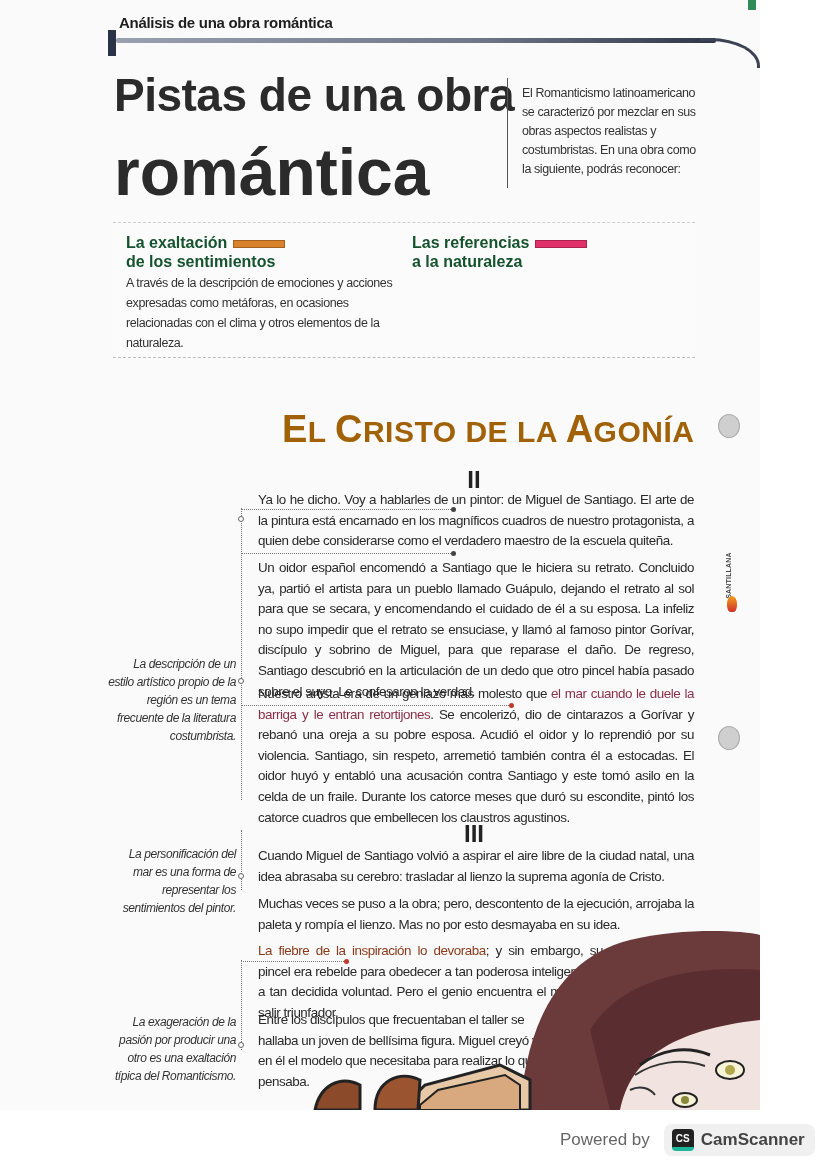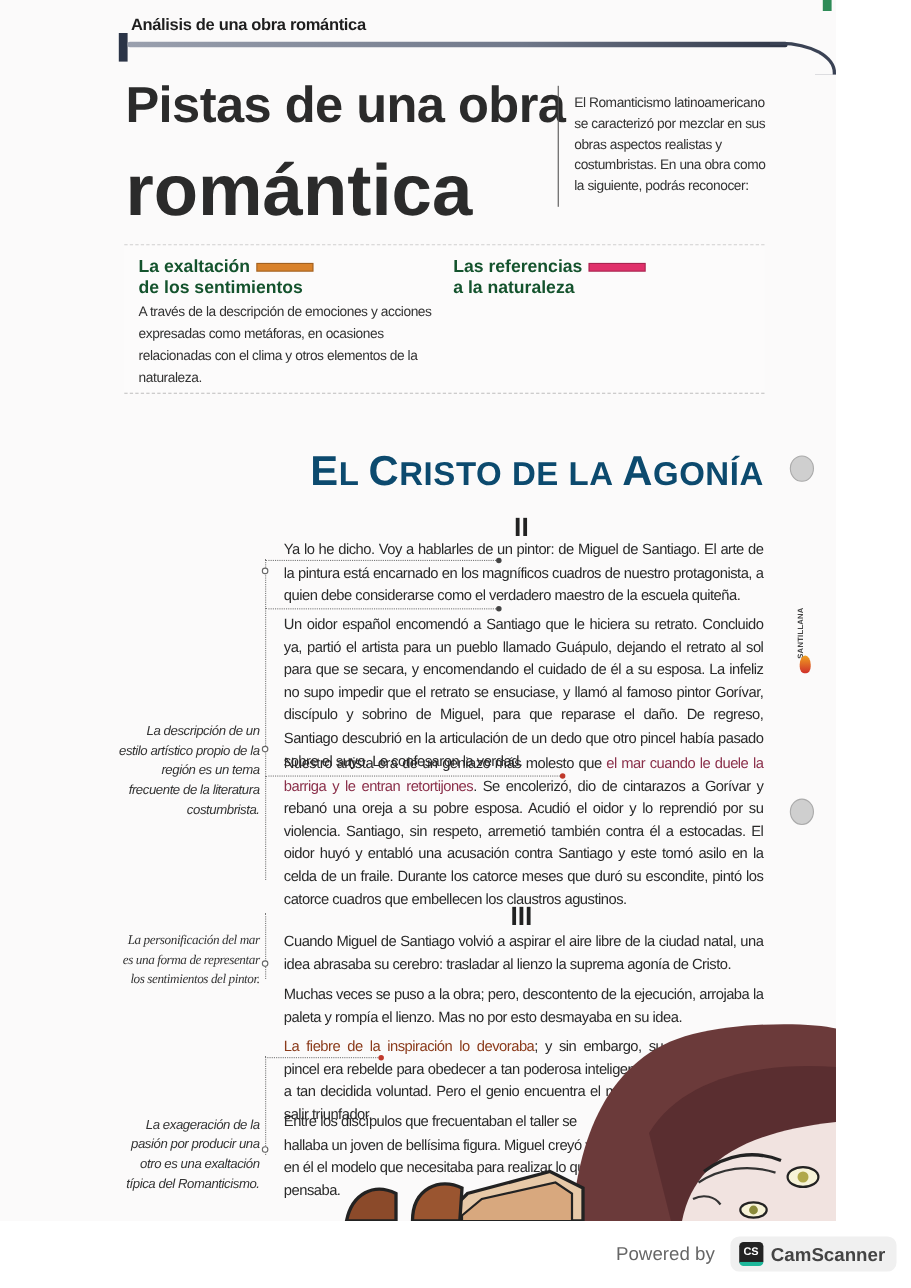--- a/index.html
+++ b/index.html
@@ -28,21 +28,21 @@
   .clues { position: absolute; left: 113px; top: 222px; width: 582px; height: 136px;
     border-top: 1px dashed #cfcfcf; border-bottom: 1px dashed #bdbdbd; background: #fcfbfb; }
   .clue { position: absolute; top: 10px; }
   .clue h3 { font-size: 16px; line-height: 19px; font-weight: bold; color: #14532d; }
   .clue p { margin-top: 2px; font-size: 12.5px; line-height: 20px; color: #333; letter-spacing: -0.4px; }
   .clue-1 { left: 13px; width: 270px; }
   .clue-2 { left: 299px; width: 280px; }
   .swatch { display: inline-block; width: 52px; height: 8px; vertical-align: middle; margin-left: 6px; border: 1px solid rgba(0,0,0,0.25); }
 
   
-  .story-title { position: absolute; left: 282px; top: 408px; font-size: 38px; font-weight: bold; color: #0c4a6e; letter-spacing: 0.5px; }
+  .story-title { position: absolute; left: 282px; top: 408px; font-size: 38px; font-weight: bold; color: #a16207; letter-spacing: 0.5px; }
   .story-title .sc { font-size: 30px; }
   .roman { position: absolute; font-size: 24px; font-weight: bold; color: #222; text-align: center; width: 40px; }
 
   
   .para { position: absolute; left: 258px; font-size: 13.4px; line-height: 20.6px; color: #2a2a2a; letter-spacing: -0.45px; text-align: justify; }
   .hl-nat { color: #8a2f4a; }
   .hl-feel { color: #8a3a1a; }
 
   
   .note { position: absolute; left: 108px; width: 128px; font-size: 12px; line-height: 18px; font-style: italic; text-align: right; color: #333; letter-spacing: -0.4px; }
@@ -59,21 +59,21 @@
   .santillana .lbl { position: absolute; left: -20px; top: 24px; transform: rotate(-90deg); font-size: 7px; font-weight: bold; color: #444; white-space: nowrap; letter-spacing: 0.2px; }
   .santillana .flame { position: absolute; left: 2px; top: 48px; width: 10px; height: 16px; border-radius: 50% 50% 40% 40%;
     background: linear-gradient(#f0a020, #d0302a); }
 
   
   .illus { position: absolute; left: 290px; top: 920px; width: 470px; height: 190px; overflow: hidden; }
 
   
   .footer { position: absolute; left: 560px; top: 1124px; display: flex; align-items: center; }
   .powered { font-size: 17px; color: #666; margin-right: 14px; text-align: center; }
-  .cs-badge { display: flex; align-items: flex-end; background: #f0f0f0; border-radius: 8px; padding: 5px 10px 5px 8px; }
+  .cs-badge { display: flex; align-items: center; background: #f0f0f0; border-radius: 8px; padding: 5px 10px 5px 8px; }
   .cs-logo { width: 22px; height: 22px; border-radius: 4px; background: #222; color: #fff; font-size: 10px; font-weight: bold; display: flex; align-items: center; justify-content: center; border-bottom: 4px solid #1db79a; margin-right: 7px; }
   .cs-name { font-size: 17px; font-weight: bold; color: #444; }
 </style>
 </head>
 <body>
 
 <div class="page">
   <div class="edge-green"></div>
 
   <div class="sec-title">Análisis de una obra romántica</div>
@@ -113,21 +113,21 @@
   <p class="para" style="top:684px; width:436px;"><span>Nuestro artista era de un geniazo más molesto que </span><span class="hl-nat">el mar cuando le duele la barriga y le entran retortijones</span><span>. Se encolerizó, dio de cintarazos a Gorívar y rebanó una oreja a su pobre esposa. Acudió el oidor y lo reprendió por su violencia. Santiago, sin respeto, arremetió también contra él a estocadas. El oidor huyó y entabló una acusación contra Santiago y este tomó asilo en la celda de un fraile. Durante los catorce meses que duró su escondite, pintó los catorce cuadros que embellecen los claustros agustinos.</span></p>
 
   <div class="roman" style="left:454px; top:820px;">III</div>
 
   <p class="para" style="top:846px; width:436px;">Cuando Miguel de Santiago volvió a aspirar el aire libre de la ciudad natal, una idea abrasaba su cerebro: trasladar al lienzo la suprema agonía de Cristo.</p>
   <p class="para" style="top:894px; width:436px;">Muchas veces se puso a la obra; pero, descontento de la ejecución, arrojaba la paleta y rompía el lienzo. Mas no por esto desmayaba en su idea.</p>
   <p class="para" style="top:941px; width:345px;"><span class="hl-feel">La fiebre de la inspiración lo devoraba</span><span>; y sin embargo, su pincel era rebelde para obedecer a tan poderosa inteligencia y a tan decidida voluntad. Pero el genio encuentra el medio de salir triunfador.</span></p>
   <p class="para" style="top:1010px; width:305px; text-align:left;">Entre los discípulos que frecuentaban el taller se hallaba un joven de bellísima figura. Miguel creyó ver en él el modelo que necesitaba para realizar lo que pensaba.</p>
 
   <p class="note" style="top:655px;">La descripción de un estilo artístico propio de la región es un tema frecuente de la literatura costumbrista.</p>
-  <p class="note" style="top:845px;font-family:Liberation Serif, serif;">La personificación del mar es una forma de representar los sentimientos del pintor.</p>
+  <p class="note" style="top:845px;">La personificación del mar es una forma de representar los sentimientos del pintor.</p>
   <p class="note" style="top:1013px;">La exageración de la pasión por producir una otro es una exaltación típica del Romanticismo.</p>
 
   <div class="vdots" style="top:508px; height:46px;"></div>
   <div class="hdots" style="left:241px; top:509px; width:212px;"></div>
   <div class="dot-end" style="left:451px; top:507px;"></div>
   <div class="hdots" style="left:241px; top:553px; width:212px;"></div>
   <div class="dot-end" style="left:451px; top:551px;"></div>
   <div class="ring" style="left:238px; top:516px;"></div>
 
   <div class="vdots" style="top:555px; height:245px;"></div>

